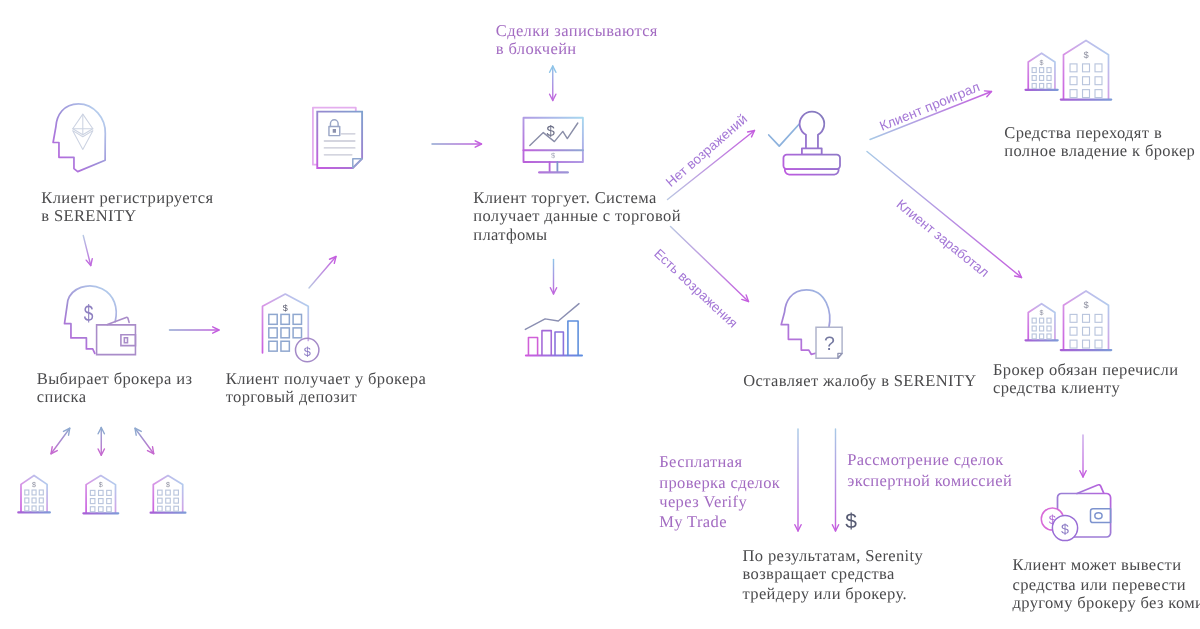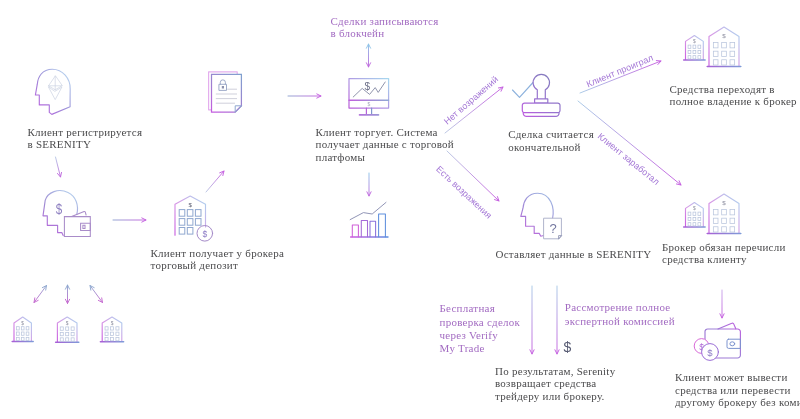--- a/index.html
+++ b/index.html
@@ -460,39 +460,39 @@
         </g>
         <g>
           <path d="M722 290 L722 318" stroke="url(#ag15)" fill="none" stroke-width="0.95" stroke-linecap="round"></path>
           <path d="M719.90 313.80 L722 318 L724.10 313.80" stroke="#c45fdf" fill="none" stroke-width="0.95" stroke-linecap="round" stroke-linejoin="round"></path>
         </g>
       </g>
 </svg>
 
 <div class="lbl" style="left:27.5px;top:125.8px">Клиент регистрируется
 в SERENITY</div>
+<div class="lbl" style="left:24.5px;top:246.5px">Выбирает брокера из
+списка</div>
 <div class="lbl" style="left:150.5px;top:246.5px">Клиент получает у брокера
 торговый депозит</div>
 <div class="lbl purple" style="left:330.5px;top:14.6px">Сделки записываются
 в блокчейн</div>
 <div class="lbl" style="left:315.5px;top:125.8px">Клиент торгует. Система
 получает данные с торговой
 платфомы</div>
-<div class="lbl" style="left:508.2px;top:128.1px">Сделка считается
-окончательной</div>
-<div class="lbl" style="left:495.5px;top:247.6px">Оставляет данные в SERENITY</div>
+<div class="lbl" style="left:495.5px;top:247.6px">Оставляет жалобу в SERENITY</div>
 <div class="lbl" style="left:669.5px;top:82.7px">Средства переходят в
 полное владение к брокер</div>
 <div class="lbl" style="left:662px;top:240.8px">Брокер обязан перечисли
 средства клиенту</div>
 <div class="lbl purple" style="left:439.5px;top:302.2px;line-height:13.4px">Бесплатная
 проверка сделок
 через Verify
 My Trade</div>
-<div class="lbl purple" style="left:564.8px;top:301.2px;line-height:13.4px">Рассмотрение полное
+<div class="lbl purple" style="left:564.8px;top:301.2px;line-height:13.4px">Рассмотрение сделок
 экспертной комиссией</div>
 <div class="lbl" style="left:495px;top:364.7px">По результатам, Serenity
 возвращает средства
 трейдеру или брокеру.</div>
 <div class="lbl" style="left:675px;top:371.2px">Клиент может вывести
 средства или перевести
 другому брокеру без комис</div>
 
 <div class="arrlbl" style="left:442px;top:119px;transform:rotate(-41deg)">Нет возражений</div>
 <div class="arrlbl" style="left:441px;top:164px;transform:rotate(43deg)">Есть возражения</div>

